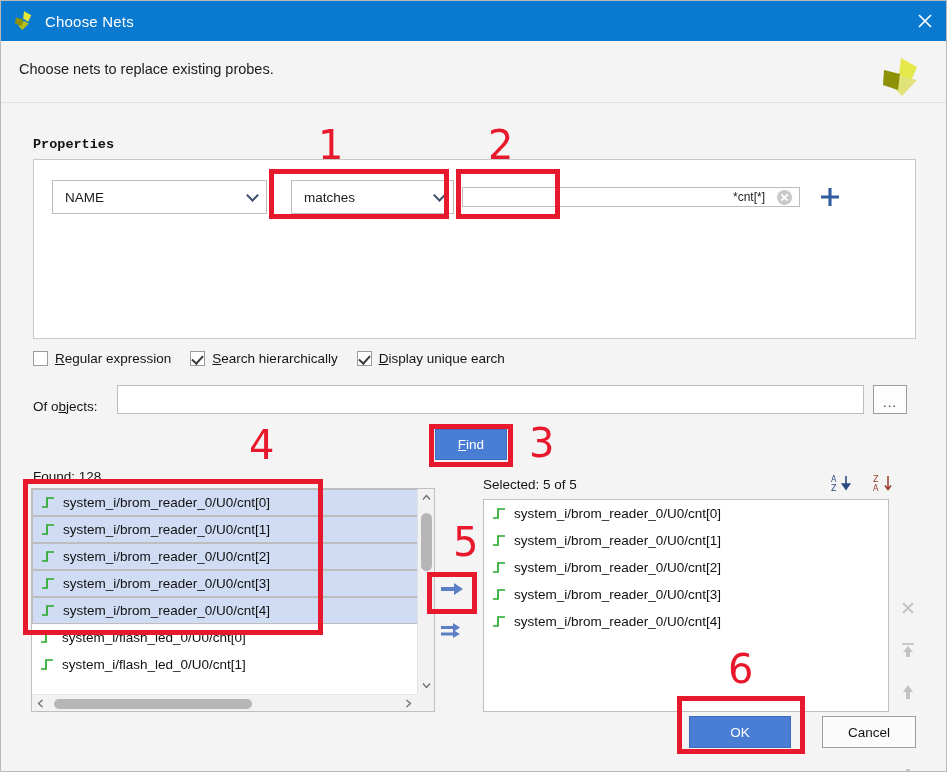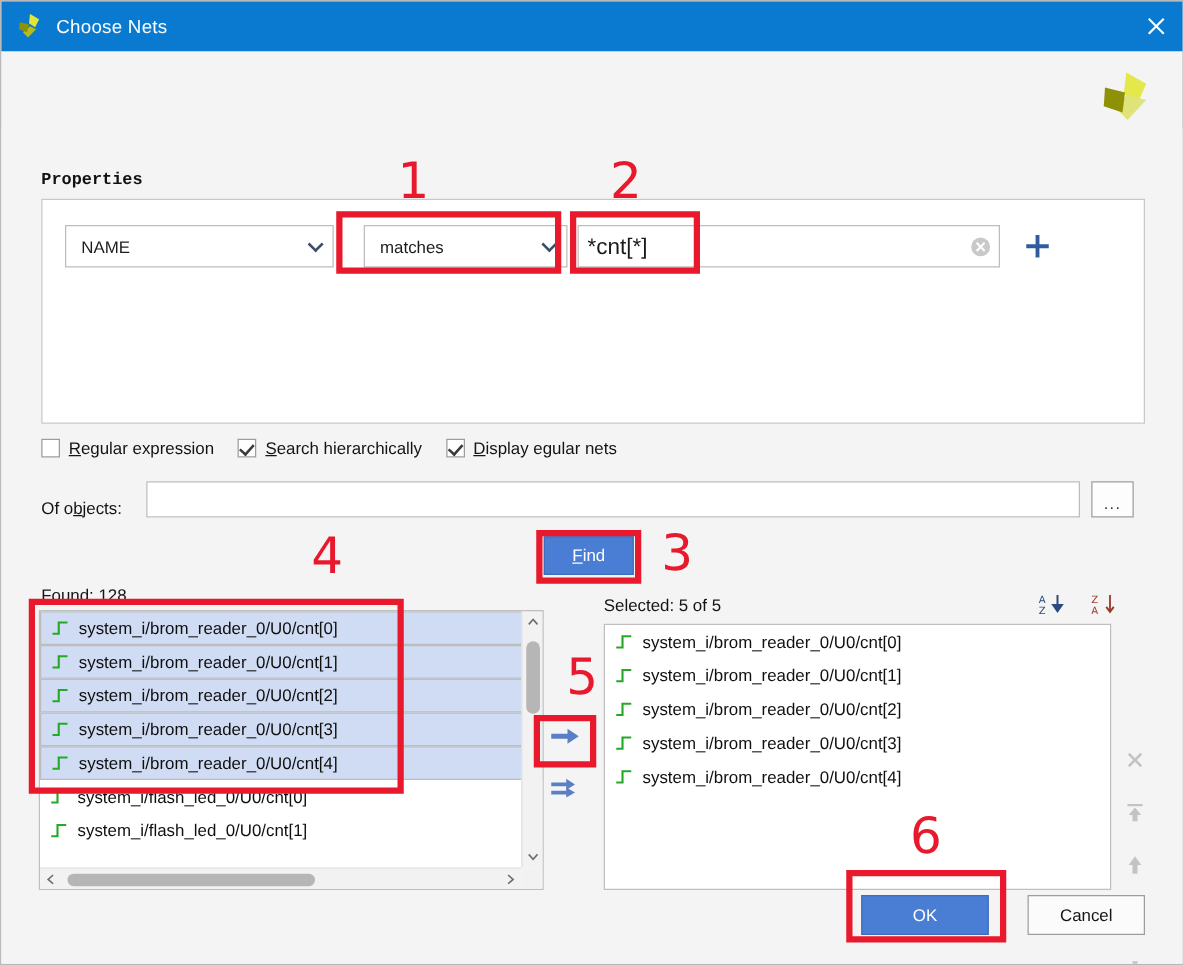--- a/index.html
+++ b/index.html
@@ -84,27 +84,28 @@
   .sel .chev {
     position: absolute; right: 9px; top: 50%;
     width: 9px; height: 9px; margin-top: -6px;
     border-right: 2px solid #3a4d6b;
     border-bottom: 2px solid #3a4d6b;
     transform: rotate(45deg);
   }
 
   .pattern-wrap { position: relative; margin-left: 8px; }
   .pattern {
-    width: 338px; height: 34px;
+    width: 338px; height: 20px;
     border: 1px solid #bdbdbd;
     background: #ffffff;
-    font-size: 18px; color: #1b1b1b;
+    font-size: 12px; color: #1b1b1b;
     padding: 0 34px 0 7px;
     font-family: "Liberation Sans", sans-serif;
     outline: none;
+    text-align: right;
   }
   .clear-ic {
     position: absolute; right: 7px; top: 50%; margin-top: -8px;
     width: 17px; height: 17px; cursor: pointer;
   }
   .plus-btn {
     margin-left: 17px; width: 26px; height: 26px;
     display: flex; align-items: center; justify-content: center;
     cursor: pointer;
   }
@@ -257,20 +258,23 @@
       <polygon points="6,12 15,14 13,22 5,19" fill="#8f9104"></polygon>
     </svg>
     <div class="tb-title">Choose Nets</div>
     <div class="tb-close">
       <svg width="18" height="18" viewBox="0 0 18 18">
         <path d="M3 3 L15 15 M15 3 L3 15" stroke="#ffffff" stroke-width="1.7" fill="none"></path>
       </svg>
     </div>
   </div>
 
+  <div class="header">
+    <div class="header-text">Choose nets to replace existing probes.</div>
+  </div>
   <svg class="header-logo" viewBox="0 0 50 46">
     <polygon points="27,2 43,11 36,27 25,19" fill="#e4e84a"></polygon>
     <polygon points="27,20 43,24 28,40 19,31" fill="#e0e37a"></polygon>
     <polygon points="10,14 26,18 24,34 9,29" fill="#8e9106"></polygon>
   </svg>
 
   <div class="body">
 
     <div class="section-label">Properties</div>
 
@@ -307,21 +311,21 @@
       <div class="cb-item">
         <span class="cbx"></span>
         <span class="cb-lab"><span class="u">R</span><span>egular expression</span></span>
       </div>
       <div class="cb-item">
         <span class="cbx on"></span>
         <span class="cb-lab"><span class="u">S</span><span>earch hierarchically</span></span>
       </div>
       <div class="cb-item">
         <span class="cbx on"></span>
-        <span class="cb-lab"><span class="u">D</span><span>isplay egular nets</span></span>
+        <span class="cb-lab"><span class="u">D</span><span>isplay unique earch</span></span>
       </div>
     </div>
 
     <div class="of-row">
       <span class="of-lab"><span>Of o</span><span class="u">b</span><span>jects:</span></span>
       <input class="of-field" type="text" value="" style="">
       <div class="of-btn">...</div>
     </div>
 
     <div class="find-btn">

